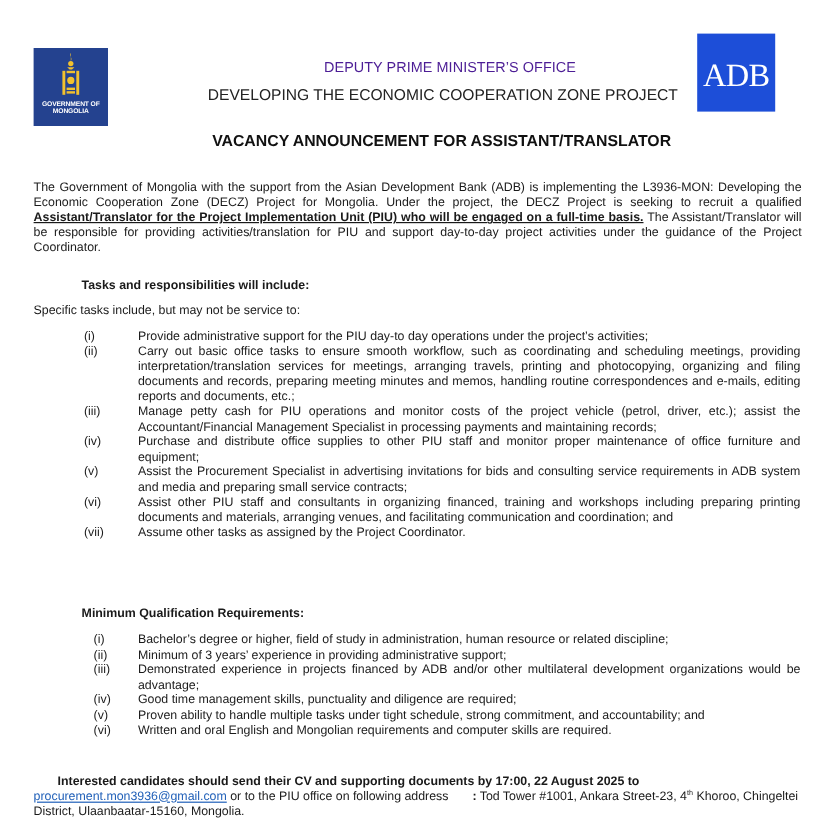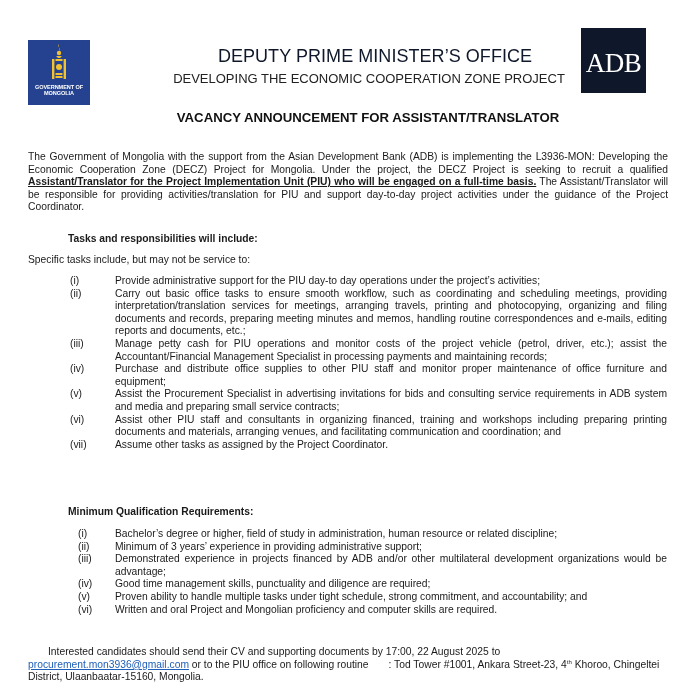--- a/index.html
+++ b/index.html
@@ -12,29 +12,29 @@
     position: absolute; left: 28px; top: 40px; width: 62px; height: 65px;
     background: #24428f; display: flex; flex-direction: column; align-items: center;
   }
   .soyombo { margin-top: 3px; width: 18px; height: 40px; }
   .gov-text {
     color: #ffffff; font-size: 5.6px; line-height: 6.4px; font-weight: bold; text-align: center;
     letter-spacing: -0.1px; margin-top: 1px;
   }
   .logo-adb {
     position: absolute; left: 581px; top: 28px; width: 65px; height: 65px;
-    background: #0f172a; display: flex; align-items: center; justify-content: center;
+    background: #1d4ed8; display: flex; align-items: center; justify-content: center;
   }
   .adb-text {
     color: #ffffff; font-family: "Liberation Serif", serif; font-size: 27px; letter-spacing: -0.5px;
     margin-top: 6px;
   }
   .hdr1 {
     position: absolute; left: 0; width: 700px; top: 50px; text-align: center;
-    font-size: 18px; letter-spacing: 0.05px; color: #0f172a;
+    font-size: 12px; letter-spacing: 0.05px; color: #4c1d95;
   }
   .hdr2 {
     position: absolute; left: 0; width: 688px; top: 73px; text-align: center;
     font-size: 13px; color: #222;
   }
   .hdr1 span, .hdr2 span { position: relative; left: 25px; }
   .title {
     position: absolute; left: 0; width: 700px; top: 112px; text-align: center;
     font-size: 13.2px; font-weight: bold; color: #111;
   }
@@ -47,21 +47,21 @@
     position: absolute; left: 28px; font-weight: bold; margin-left: 40px;
   }
   .plain { position: absolute; left: 28px; }
   .list { position: absolute; left: 70px; width: 597px; }
   .li { display: flex; }
   .li .num { width: 45px; flex: 0 0 45px; }
   .li .txt { flex: 1; text-align: justify; }
   .qlist { position: absolute; left: 78px; width: 589px; }
   .qlist .li .num { width: 37px; flex: 0 0 37px; }
   .footer { position: absolute; left: 28px; top: 646px; width: 645px; }
-  .footer .b { font-weight: normal; padding-left: 20px; }
+  .footer .b { font-weight: bold; padding-left: 20px; }
   .link { color: #1f5fb8; text-decoration: underline; }
   sup { font-size: 6px; line-height: 0; }
 </style>
 </head>
 <body>
 
 <div class="logo-gov">
   <svg class="soyombo" viewBox="0 0 18 40">
     <path d="M9 1 C7 4 11 5 9 8 Z" fill="#f2c12e"></path>
     <circle cx="9" cy="10" r="2.2" fill="#f2c12e"></circle>
@@ -140,20 +140,20 @@
   <div class="li">
       <span class="num">(iv)</span>
       <span class="txt">Good time management skills, punctuality and diligence are required;</span>
     </div>
   <div class="li">
       <span class="num">(v)</span>
       <span class="txt">Proven ability to handle multiple tasks under tight schedule, strong commitment, and accountability; and</span>
     </div>
   <div class="li">
       <span class="num">(vi)</span>
-      <span class="txt">Written and oral Project and Mongolian proficiency and computer skills are required.</span>
+      <span class="txt">Written and oral English and Mongolian requirements and computer skills are required.</span>
     </div>
 </div>
 
 <div class="footer">
   <div class="b">Interested candidates should send their CV and supporting documents by 17:00, 22 August 2025 to</div>
-  <div><a class="link">procurement.mon3936@gmail.com</a><span> or to the PIU office on following routine</span><span class="b">:</span><span> Tod Tower #1001, Ankara Street-23, 4</span><sup>th</sup><span> Khoroo, Chingeltei District, Ulaanbaatar-15160, Mongolia.</span></div>
+  <div><a class="link">procurement.mon3936@gmail.com</a><span> or to the PIU office on following address</span><span class="b">:</span><span> Tod Tower #1001, Ankara Street-23, 4</span><sup>th</sup><span> Khoroo, Chingeltei District, Ulaanbaatar-15160, Mongolia.</span></div>
 </div>
 
 </body></html>

